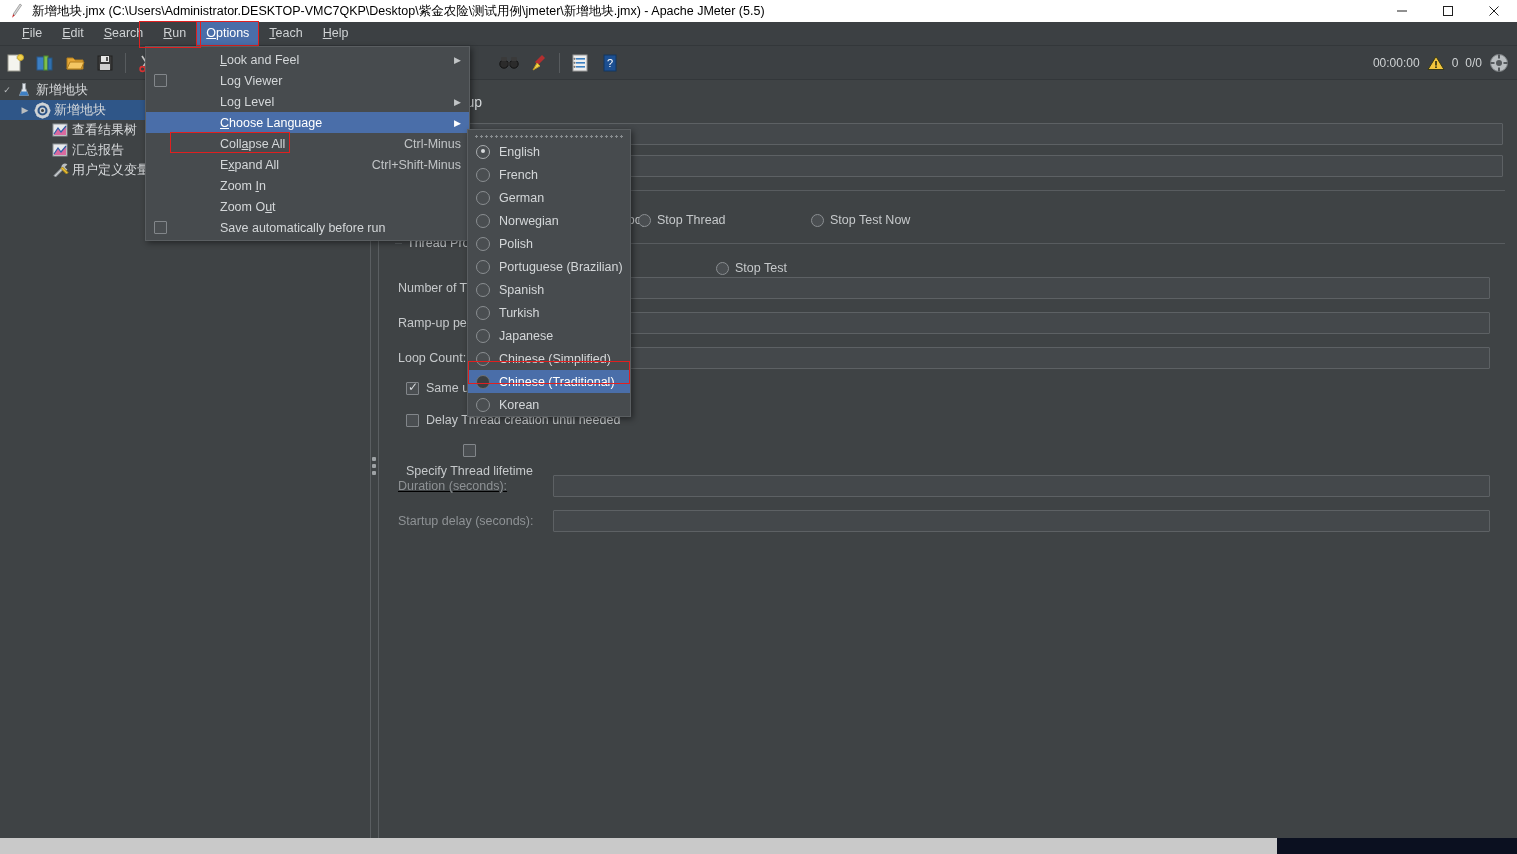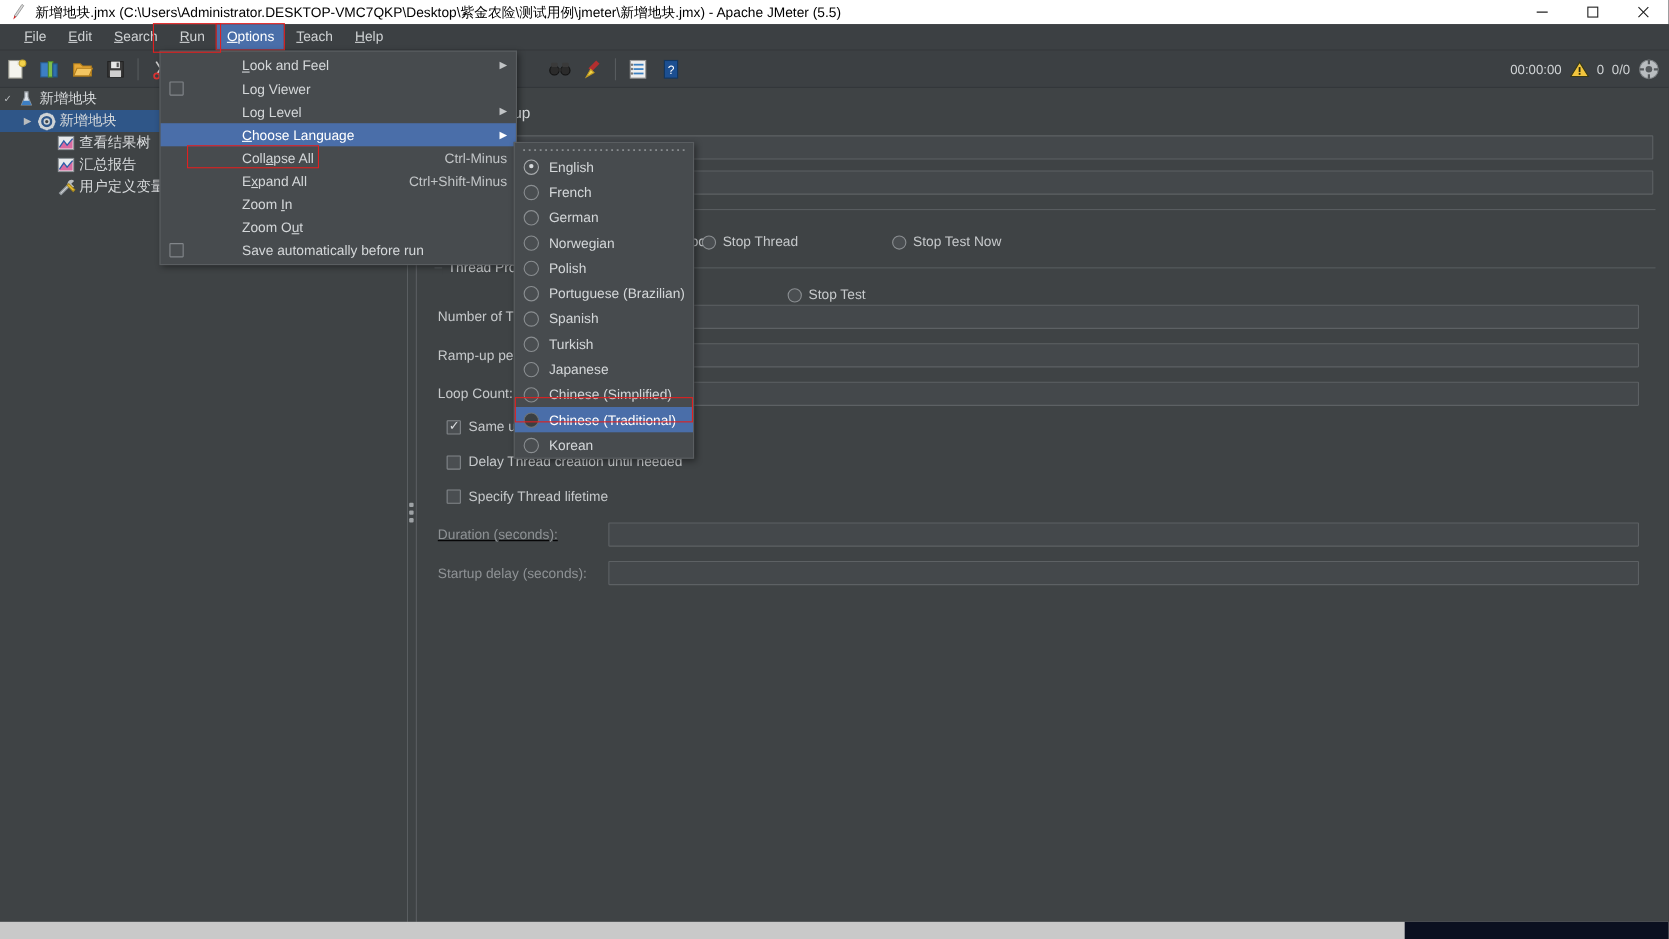--- a/index.html
+++ b/index.html
@@ -510,21 +510,21 @@
       <div class="chk-row" style="left:26px; top:301px;">
         <span class="chkbox on"></span>
         <span class="clabel">Same user on each iteration</span>
       </div>
 
       <div class="chk-row" style="left:26px; top:333px;">
         <span class="chkbox"></span>
         <span class="clabel">Delay Thread creation until needed</span>
       </div>
 
-      <div class="chk-row" style="left:26px; top:364px;">
+      <div class="chk-row" style="left:26px; top:364px;flex-direction:column;">
         <span class="chkbox"></span>
         <span class="clabel">Specify Thread lifetime</span>
       </div>
 
       <div class="frow" style="left:18px; top:395px;text-decoration:underline;">
         <span class="flabel dim" style="width:155px;">Duration (seconds):</span>
         <input class="finput" disabled="" style="width: 937px;" value="">
       </div>
 
       <div class="frow" style="left:18px; top:430px;">

